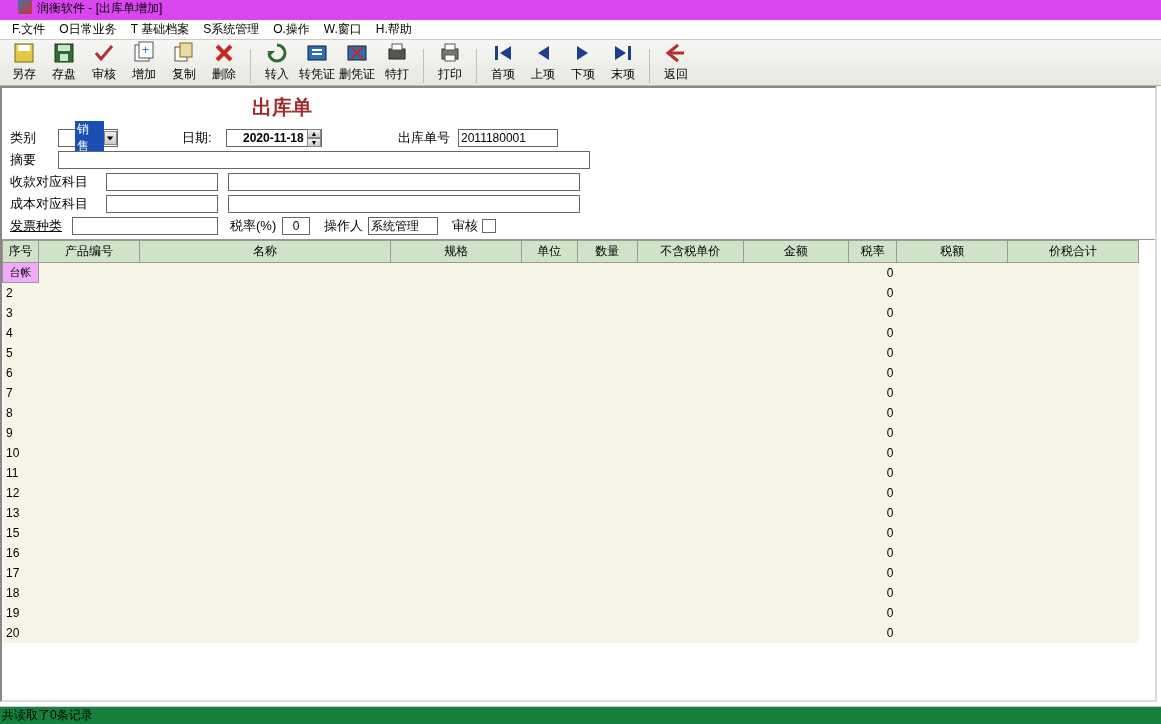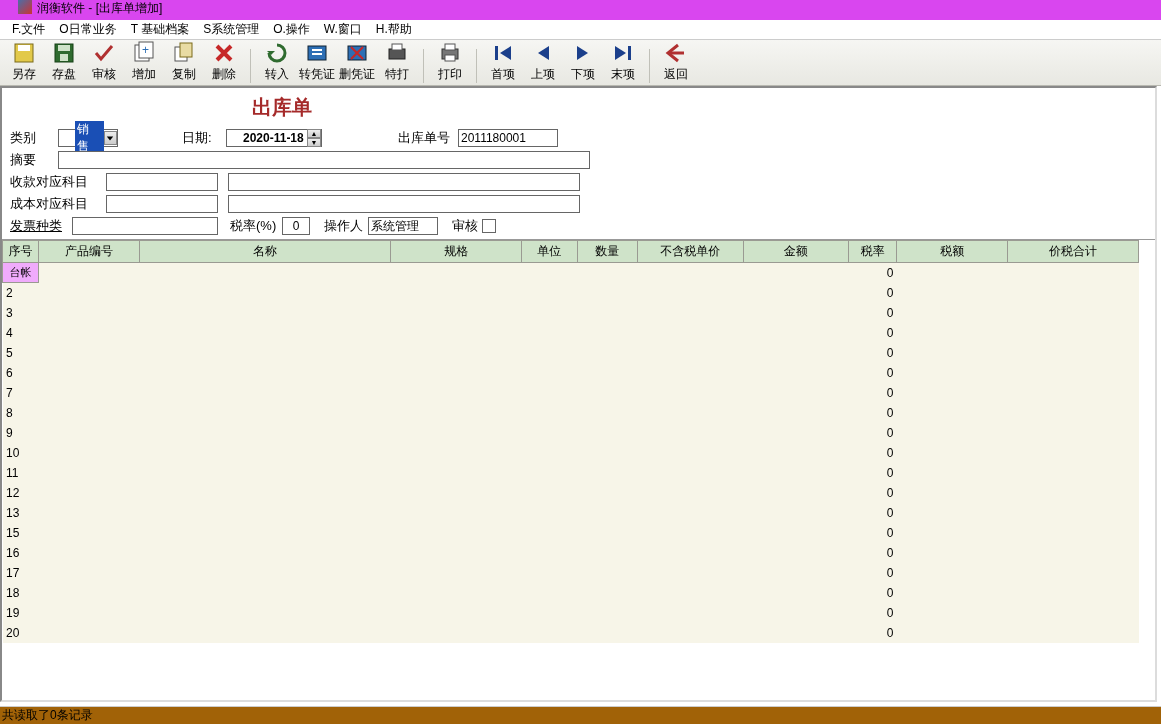--- a/index.html
+++ b/index.html
@@ -163,21 +163,21 @@
     background: #f7f5e8;
   }
   .cell-r { text-align: right; padding-right: 10px;}
   .statusbar {
     height: 18px;
     font-size: 12px;
     padding-left: 2px;
     display: flex;
     align-items: center;
     border-top: 1px solid #ccc;
-    background:#a16207;
+    background:#15803d;
     position: absolute;
     bottom: 0; left:0; right:0;
   }
   .checkbox {
     width:14px;height:14px;border:1px solid #666;background:#fff;display:inline-block;vertical-align:middle;
   }
   .cat-combo-text {
     background:#1a4fb5;color:#fff;padding:0 2px;font-family:monospace;letter-spacing:1px;
   }
 </style>

